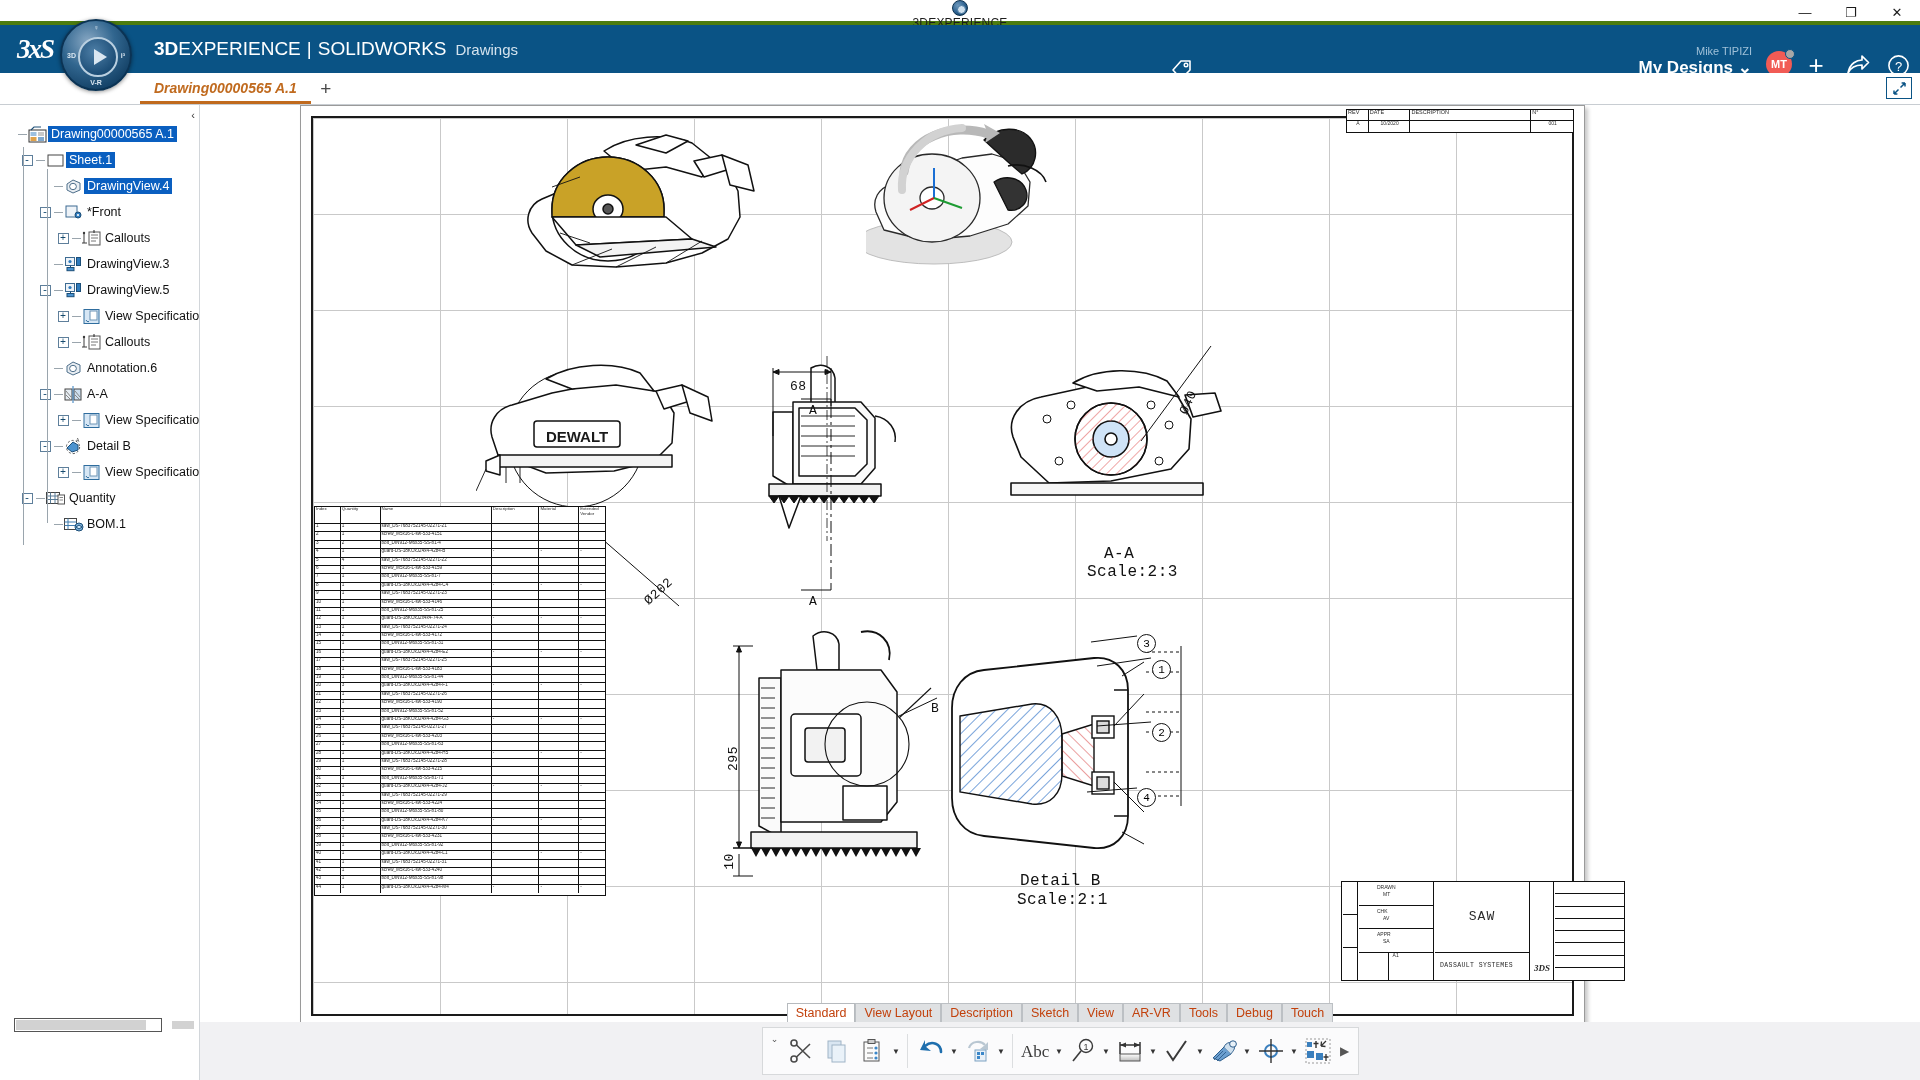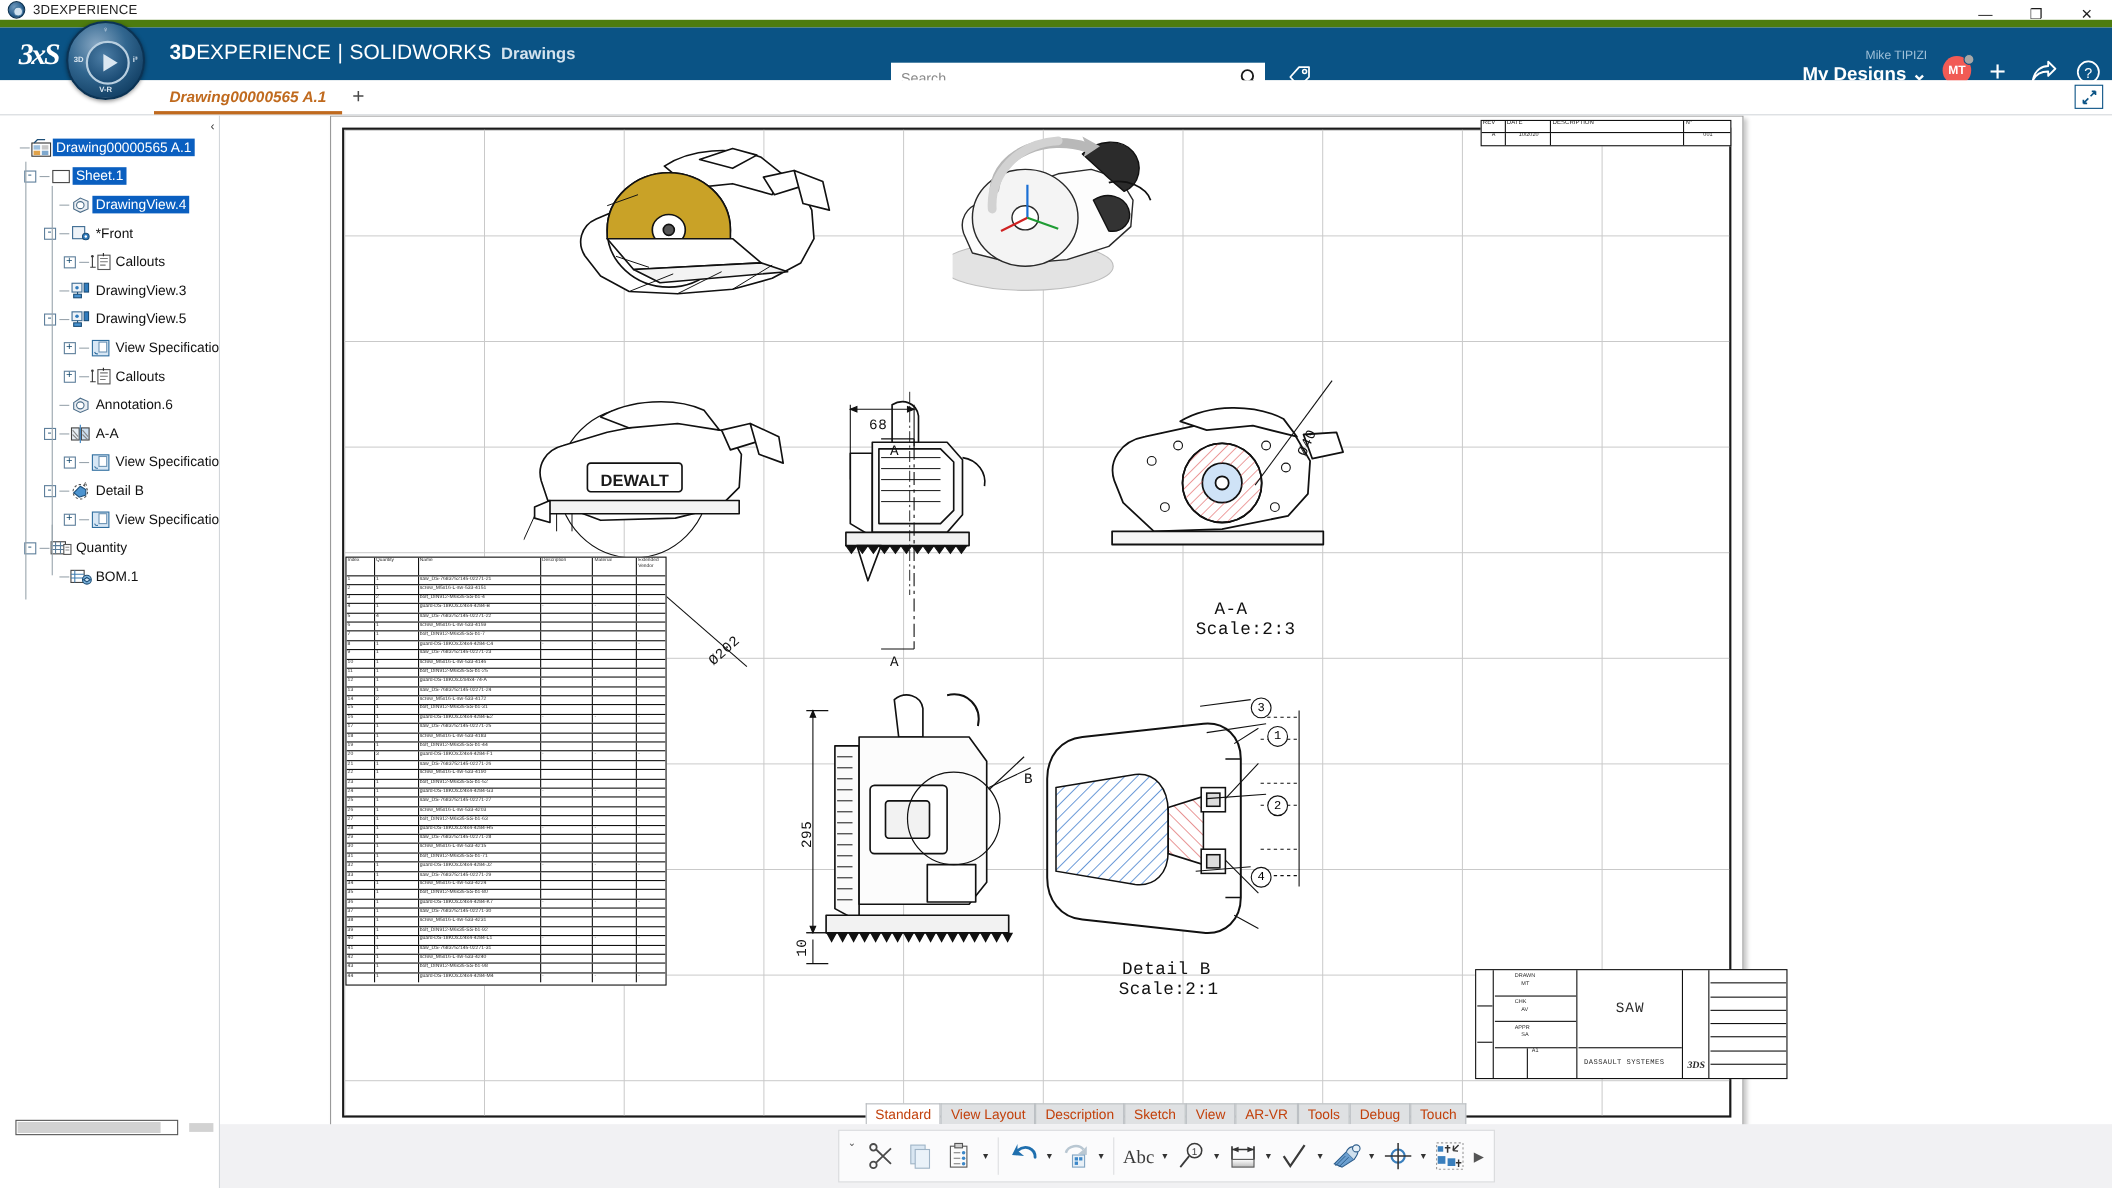--- a/index.html
+++ b/index.html
@@ -8,22 +8,23 @@
     overflow: hidden;
     font-family: "Liberation Sans", sans-serif;
     background: #f1f1f3;
   }
 
   
   #titlebar {
     height: 25px; width: 100%;
     background: #ffffff;
     display: flex; align-items: center;
-    border-bottom: 7px solid #4d7c0f;
+    border-bottom: 4px solid #4d7c0f;
     position: relative;
+    flex-direction: column;
   }
   #titlebar .tb-logo {
     width: 16px; height: 16px; margin-left: 7px; margin-right: 7px;
     border-radius: 50%;
     background: radial-gradient(circle at 35% 32%, #6f99bd 0%, #2a5f8e 55%, #103a5c 100%);
     border: 1px solid #0d3250;
     position: relative; flex: none;
   }
   #titlebar .tb-logo::after {
     content: ""; position: absolute; left: 4px; top: 4px;
@@ -82,21 +83,21 @@
   .compass .lbl.n { top: 3px; left: 50%; transform: translateX(-50%); }
   .compass .lbl.s { bottom: 3px; left: 50%; transform: translateX(-50%); }
   .compass .lbl.w { left: 5px; top: 50%; transform: translateY(-50%); }
   .compass .lbl.e { right: 5px; top: 50%; transform: translateY(-50%); }
 
   .brand { margin-left: 22px; font-size: 19px; white-space: nowrap; }
   .brand .b3d { font-weight: bold; }
   .brand .light { font-weight: 300; }
   .brand .sep { margin: 0 6px; font-weight: 300; }
   .brand .sw { font-weight: normal; }
-  .brand .app { margin-left: 9px; font-size: 15px; font-weight: 700; color: #d4e3ee; margin-top: 17px; }
+  .brand .app { margin-left: 9px; font-size: 15px; font-weight: 400; color: #d4e3ee; margin-top: 17px; }
 
   .searchwrap {
     position: absolute; left: 810px; top: 32px;
     width: 340px; height: 26px; background: #fff;
     display: flex; align-items: center;
   }
   .searchwrap input {
     flex: 1; border: none; outline: none; height: 100%;
     padding: 0 9px; font-size: 13px; color: #333;
     font-family: "Liberation Sans", sans-serif; background: transparent;
@@ -268,29 +269,20 @@
     <div class="lbl s">V-R</div>
     <div class="lbl w">3D</div>
     <div class="lbl e">i³</div>
     <div class="inner"></div>
   </div>
 
   <div class="brand">
     <span class="b3d">3D</span><span class="light">EXPERIENCE</span><span class="sep">|</span><span class="sw">SOLIDWORKS</span><span class="app">Drawings</span>
   </div>
 
-  <div class="searchwrap">
-    <input placeholder="Search" style="">
-    <span class="search-ico">
-      <svg width="17" height="17" viewBox="0 0 17 17">
-        <circle cx="7" cy="7" r="5.2" fill="none" stroke="#1b1b1b" stroke-width="1.7"></circle>
-        <line x1="10.8" y1="10.8" x2="15.6" y2="15.6" stroke="#1b1b1b" stroke-width="1.9"></line>
-      </svg>
-    </span>
-  </div>
 
   <span class="tag-ico">
     <svg width="23" height="23" viewBox="0 0 23 23">
       <path d="M3 12 L11 3 L20 3 L20 12 L11 21 Z" fill="none" stroke="#fff" stroke-width="1.6" stroke-linejoin="round"></path>
       <circle cx="16" cy="7" r="1.8" fill="none" stroke="#fff" stroke-width="1.4"></circle>
     </svg>
   </span>
 
   <div class="userblock">
     <div class="uname">Mike TIPIZI</div>

